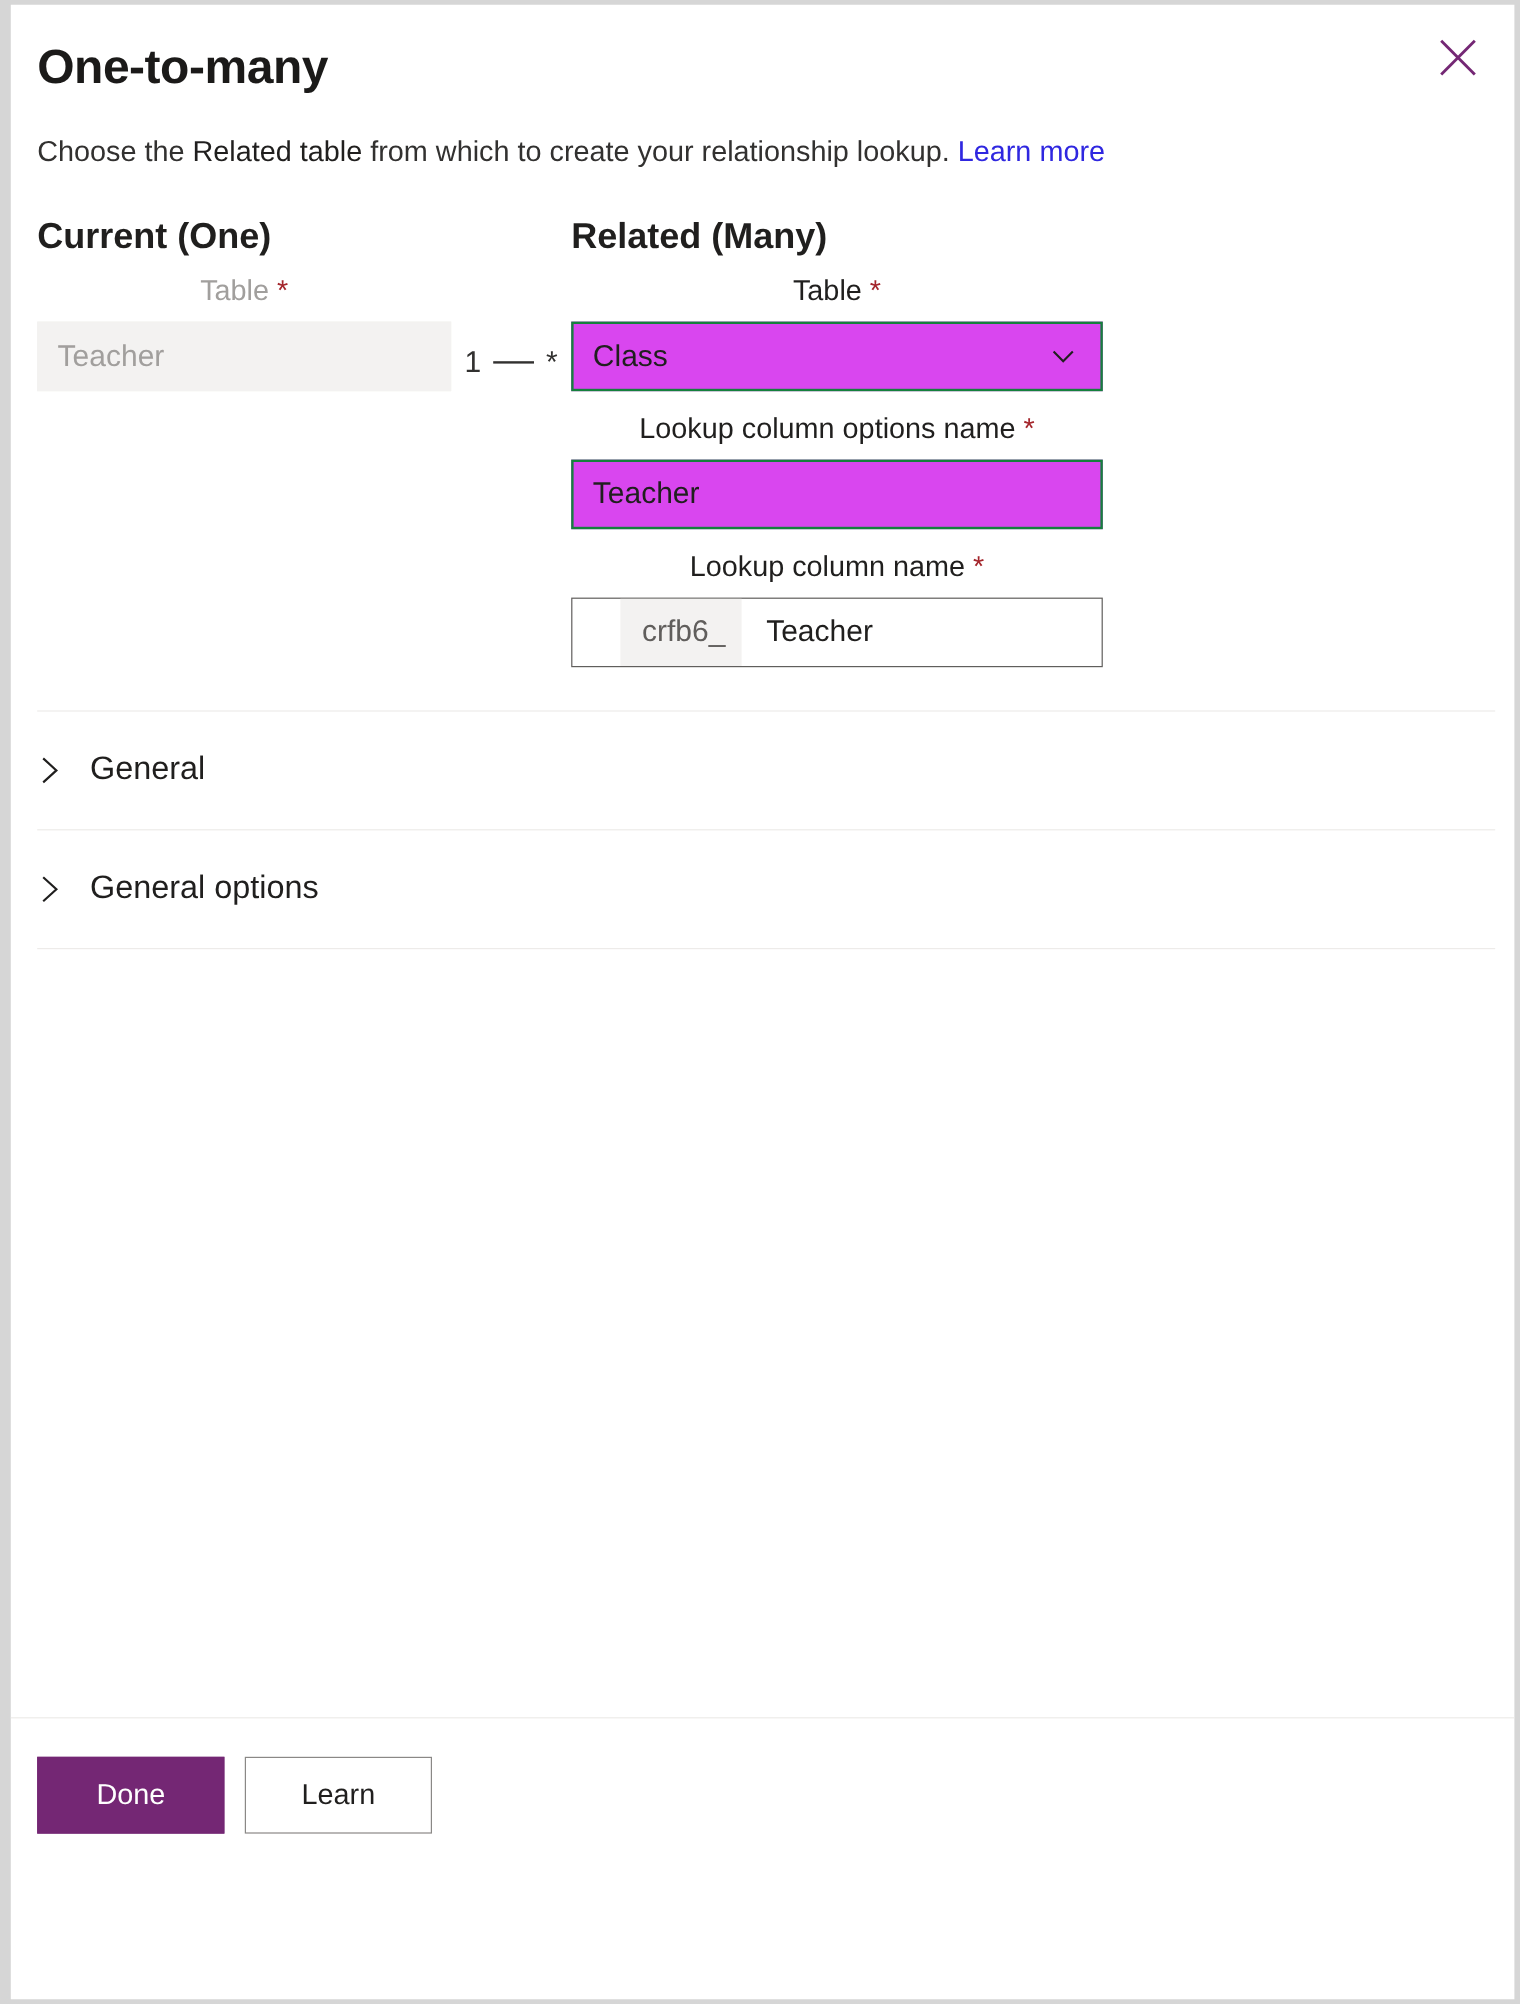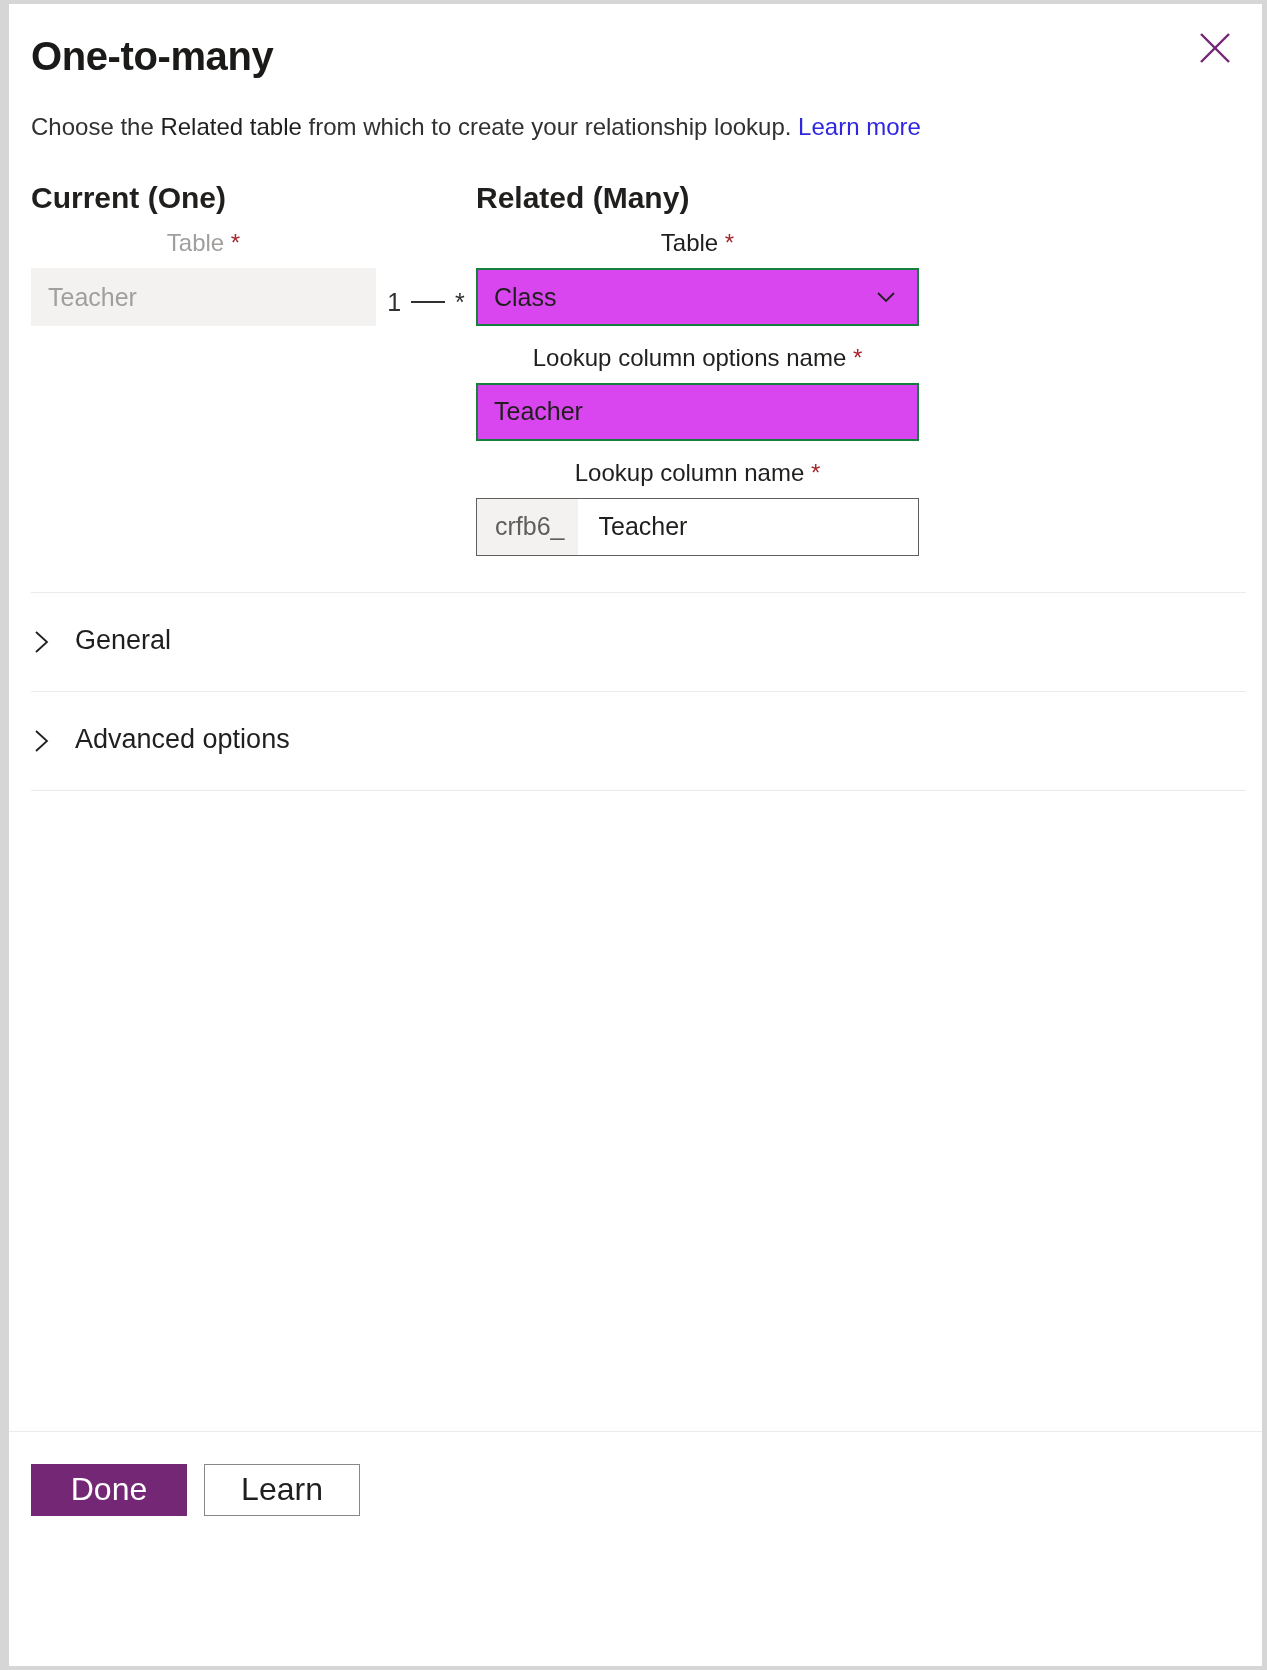--- a/index.html
+++ b/index.html
@@ -151,20 +151,21 @@
     display: flex;
     align-items: stretch;
   }
   .prefix-box {
     background: #f3f2f1;
     display: flex;
     align-items: center;
     padding: 0 14px 0 18px;
     font-size: 25px;
     color: #605e5c;
+    margin-left: 40px;
   }
   .prefix-val {
     display: flex;
     align-items: center;
     padding-left: 20px;
     font-size: 25px;
     color: #201f1e;
     flex: 1;
   }
 
@@ -195,23 +196,23 @@
     background: #edebe9;
     margin: 0;
   }
   .footer {
     display: flex;
     align-items: center;
     gap: 17px;
     padding: 32px 22px 0 22px;
   }
   .btn {
-    height: 52px;
+    height: 64px;
     min-width: 156px;
-    font-size: 32px;
+    font-size: 24px;
     font-family: "Liberation Sans", sans-serif;
     border: 1px solid transparent;
     cursor: pointer;
     display: inline-flex;
     align-items: center;
     justify-content: center;
     padding: 0 22px;
     box-sizing: border-box;
   }
   .btn-primary {
@@ -319,21 +320,21 @@
       </span>
       <span class="label">General</span>
     </div>
     <div class="divider"></div>
     <div class="accordion">
       <span class="acc-chev">
         <svg width="22" height="30" viewBox="0 0 22 30" aria-hidden="true">
           <polyline points="5,5 16,15 5,25" fill="none" stroke="#201f1e" stroke-width="1.8"></polyline>
         </svg>
       </span>
-      <span class="label">Advanced options</span>
+      <span class="label">General options</span>
     </div>
     <div class="divider"></div>
   </div>
 
   <div class="spacer"></div>
 
   <div class="footer-line"></div>
   <div class="footer">
     <button class="btn btn-primary">Done</button>
     <button class="btn btn-secondary">Learn</button>

